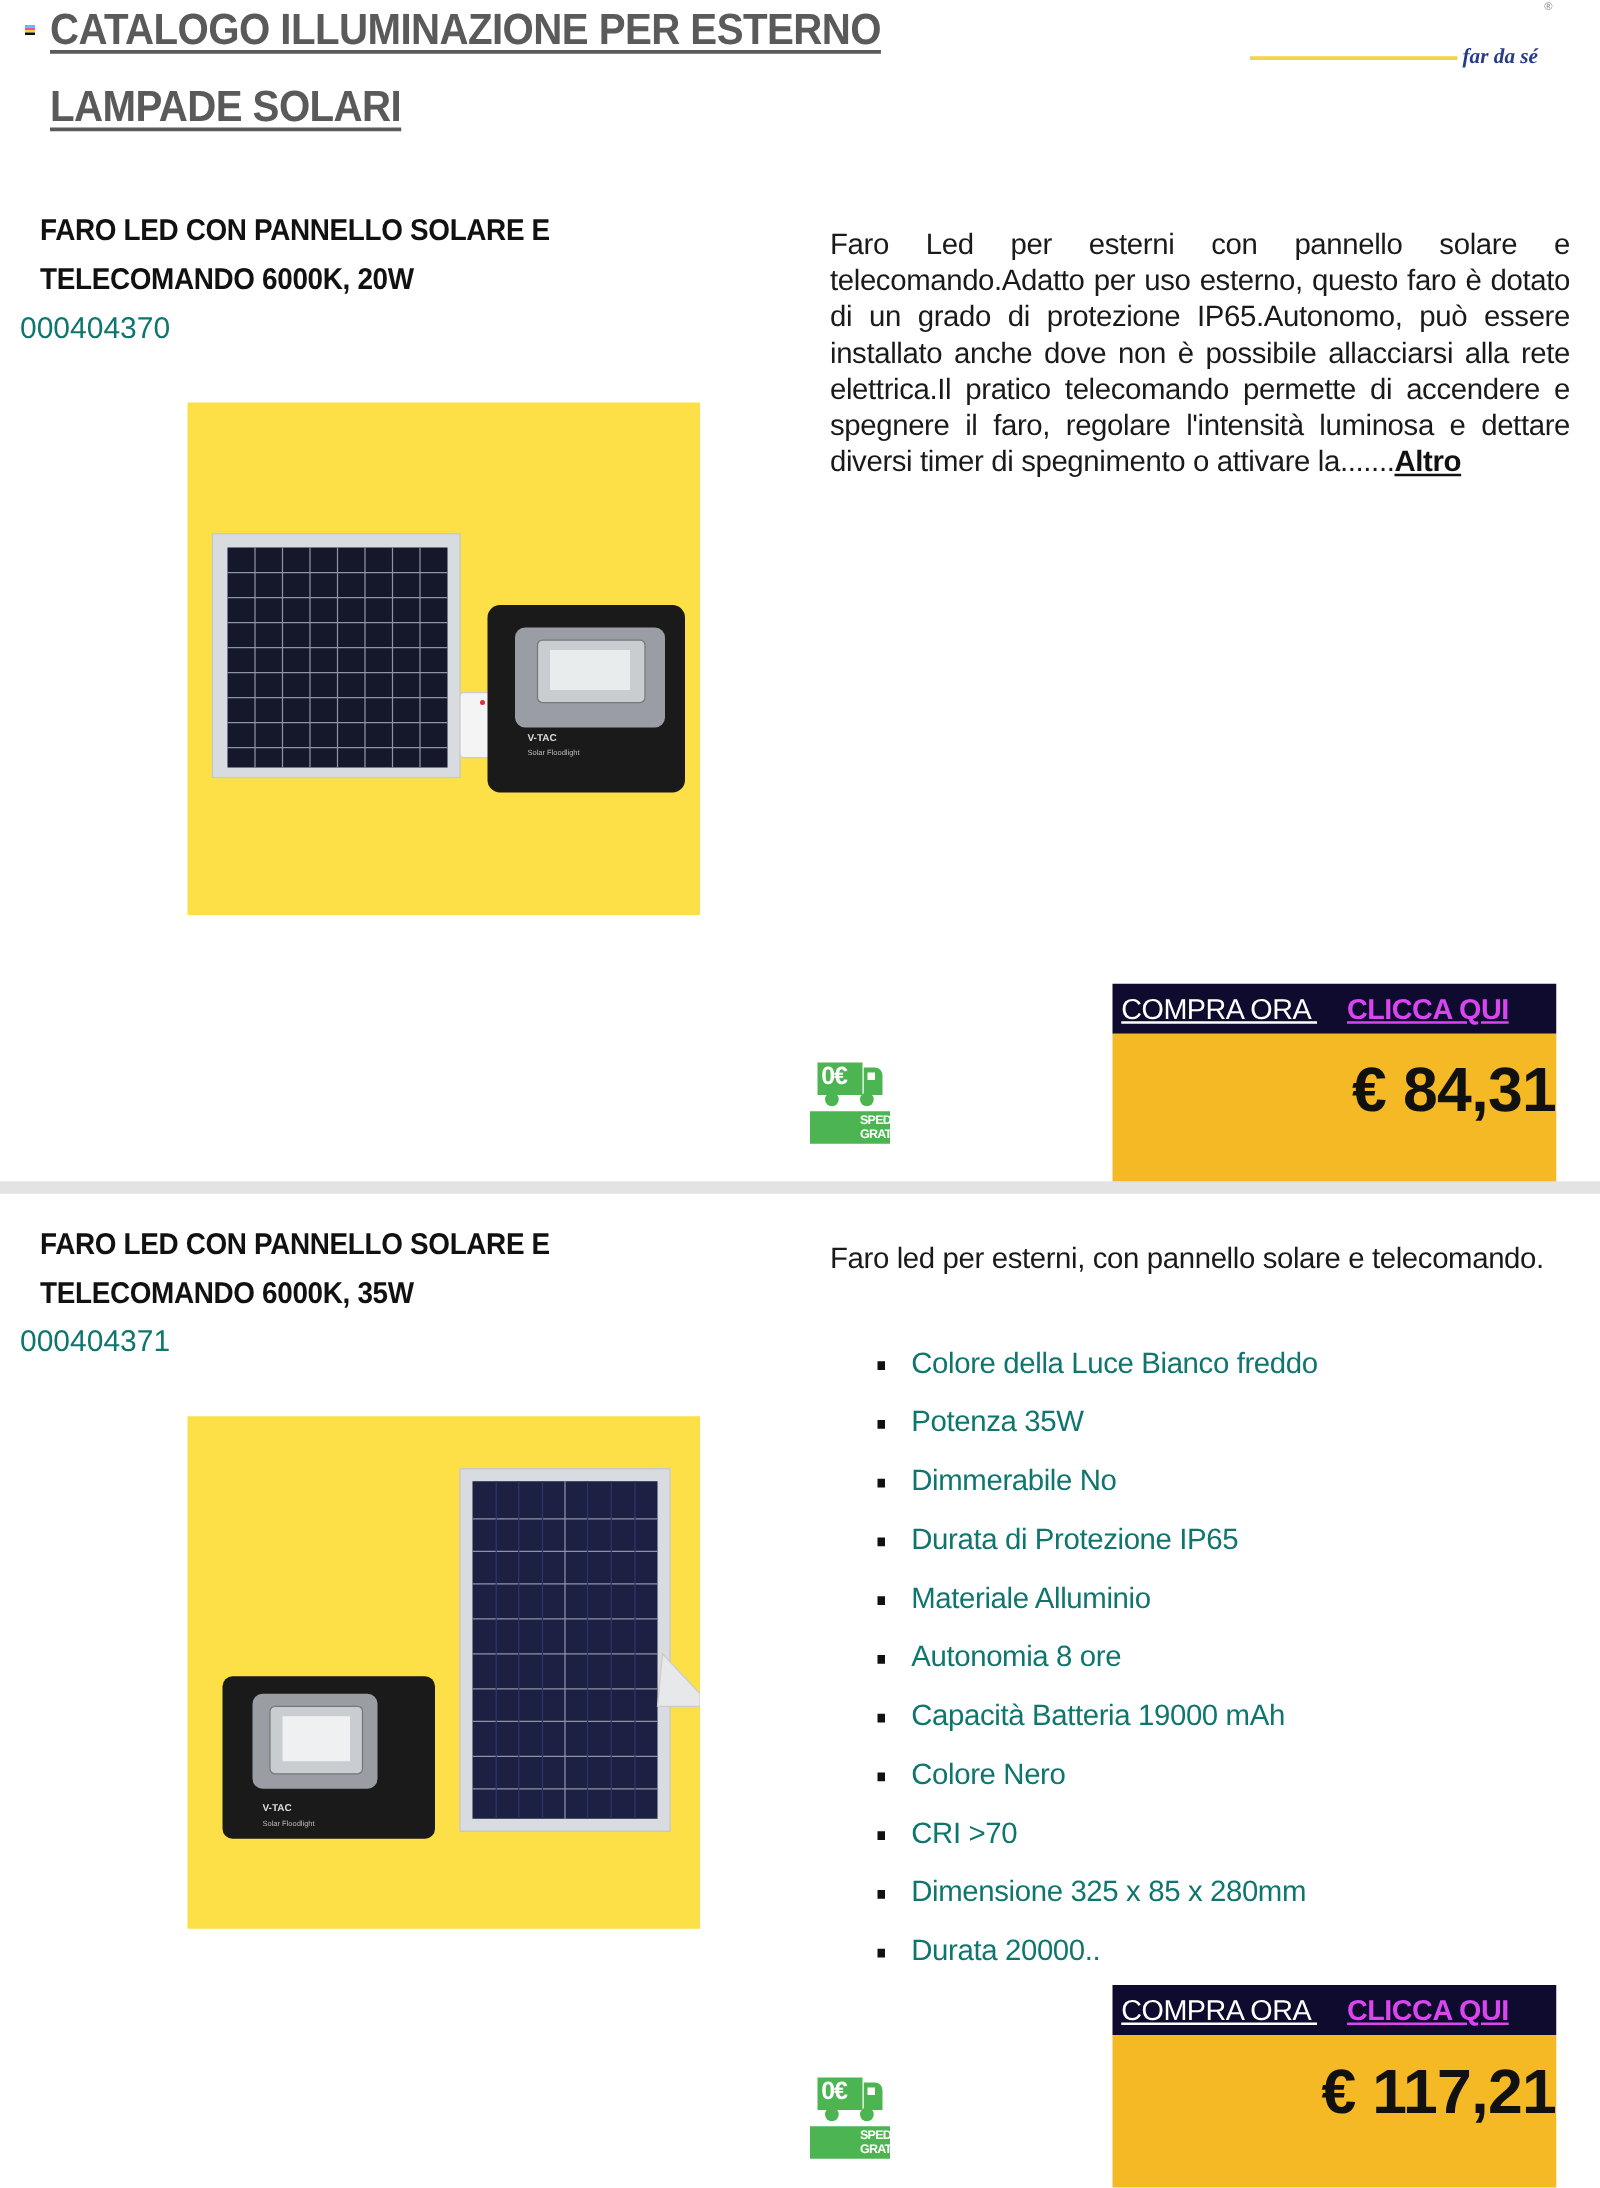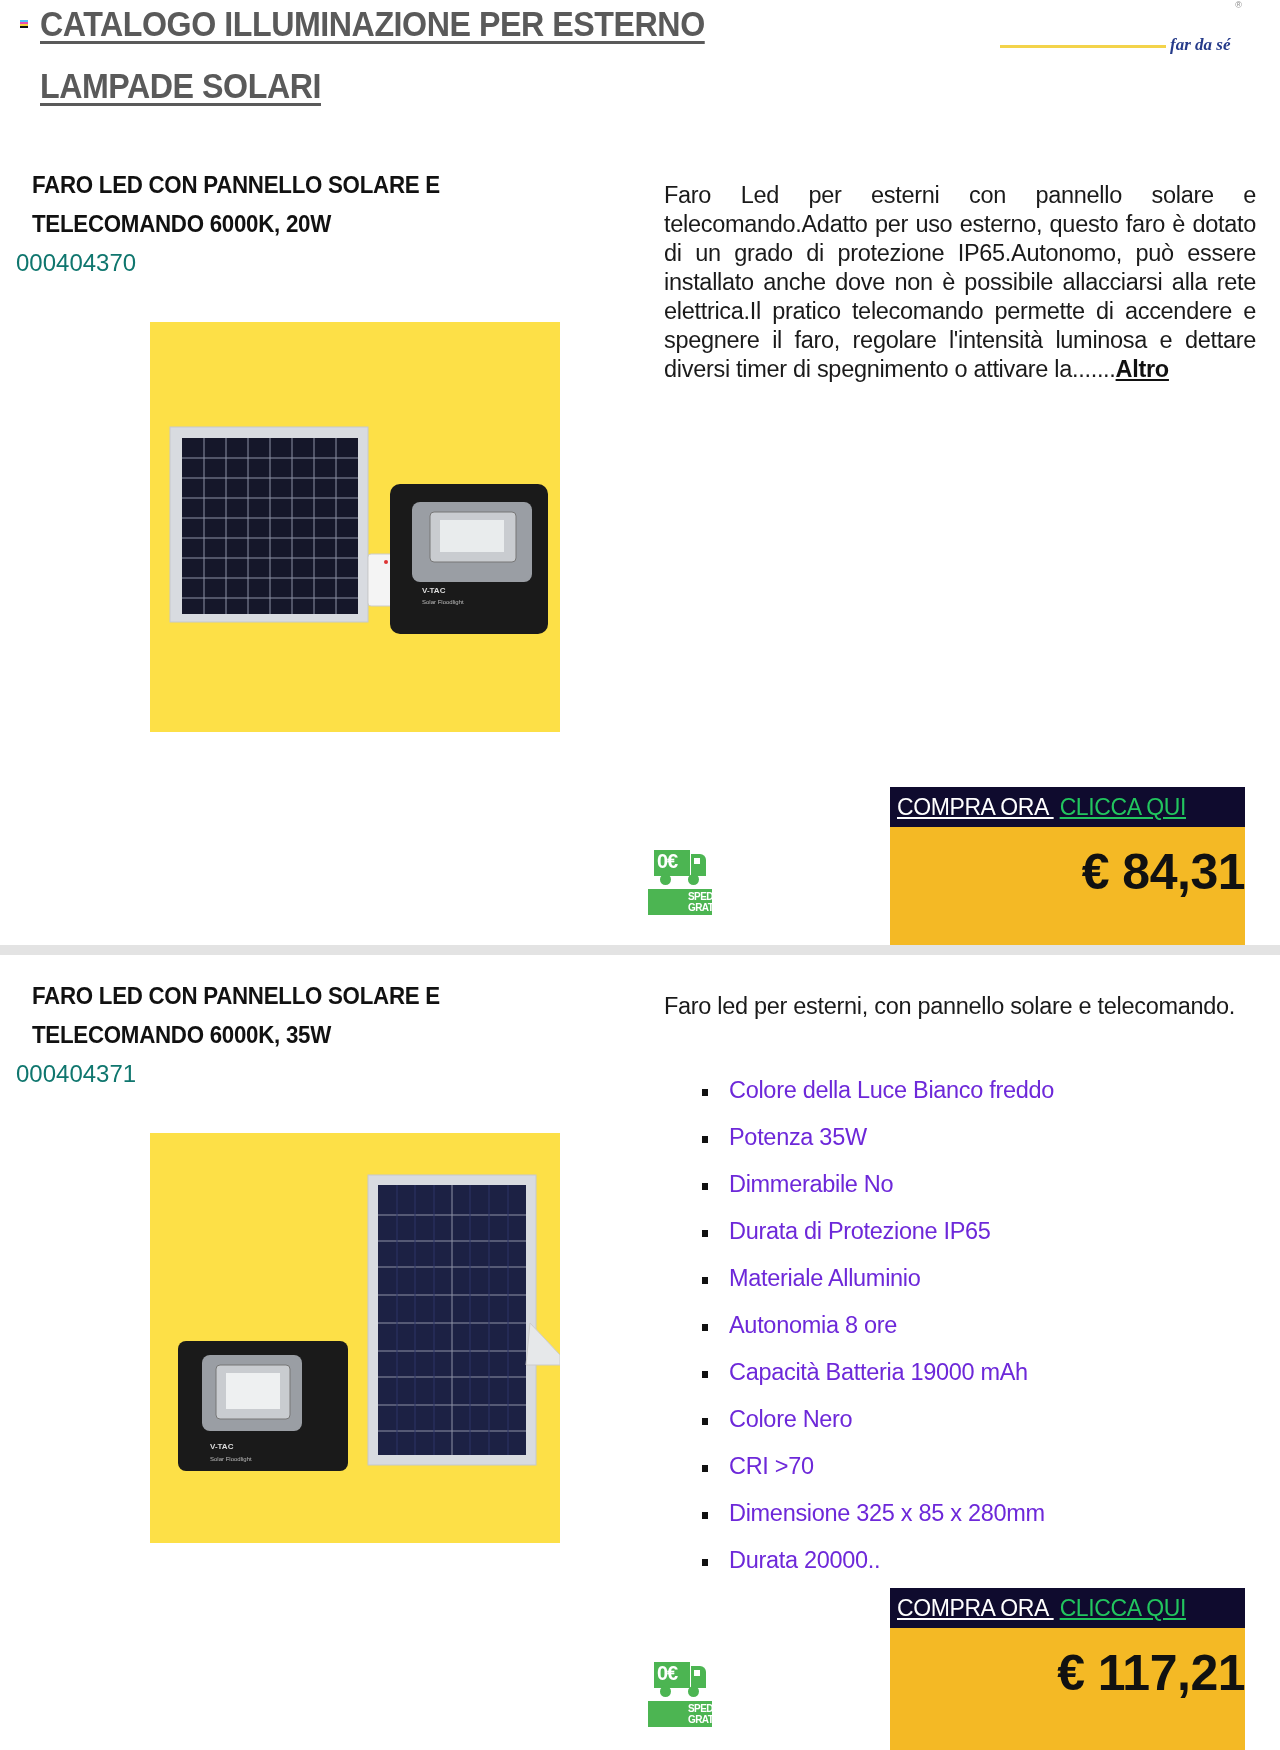--- a/index.html
+++ b/index.html
@@ -25,36 +25,36 @@
 
   .prod-name { position: absolute; left: 32px; font-weight: bold; font-size: 24px; line-height: 39px; color: #111; letter-spacing: -0.3px; transform: scaleX(0.93); transform-origin: left top; }
   .prod-code { position: absolute; left: 16px; font-size: 24px; color: #0f766e; }
 
   .prod-image { position: absolute; left: 150px; width: 410px; height: 410px; background: #fde047; }
 
   .desc { position: absolute; left: 664px; width: 592px; font-size: 23.5px; line-height: 29px; color: #1a1a1a; text-align: justify; letter-spacing: -0.3px; }
   .desc a { color: #111; font-weight: bold; text-decoration: underline; }
 
   .spec-list { position: absolute; left: 700px; list-style: none; }
-  .spec-list li { position: relative; font-size: 23.5px; line-height: 47px; color: #6d28d9; padding-left: 29px; white-space: nowrap; letter-spacing: -0.3px; }
+  .spec-list li { position: relative; font-size: 23.5px; line-height: 47px; color: #0f766e; padding-left: 29px; white-space: nowrap; letter-spacing: -0.3px; }
   .spec-list li::before { content: ""; position: absolute; left: 2px; top: 22px; width: 6px; height: 7px; background: #111; }
 
   .shipping { position: absolute; left: 648px; width: 64px; height: 70px; }
   .shipping .truck-body { position: absolute; left: 6px; top: 0; width: 36px; height: 26px; background: #4cb552; }
   .shipping .truck-body span { position: absolute; left: 3px; top: 0; font-size: 20px; font-weight: bold; color: #fff; letter-spacing: -1px; font-family: "Liberation Sans Narrow", "Liberation Sans", sans-serif; }
   .shipping .truck-cab { position: absolute; left: 43px; top: 4px; width: 15px; height: 22px; background: #4cb552; border-radius: 0 6px 0 0; }
   .shipping .truck-cab::after { content:""; position: absolute; left: 3px; top: 4px; width: 6px; height: 6px; background: #fff; }
   .shipping .wheel { position: absolute; top: 24px; width: 11px; height: 11px; border-radius: 50%; background: #4cb552; }
   .shipping .wheel.w1 { left: 12px; } .shipping .wheel.w2 { left: 40px; }
   .shipping .label { position: absolute; left: 0; top: 39px; width: 64px; height: 26px; background: #4cb552; color: #fff; font-size: 10px; font-weight: bold; line-height: 11px; text-align: center; padding-top: 2px; letter-spacing: -0.6px; padding-left: 40px; }
 
   .buy-box { position: absolute; left: 890px; width: 355px; }
   .buy-box .cta { height: 40px; background: #0f0b2e; color: #fff; font-size: 23px; padding: 7px 0 0 7px; white-space: nowrap; letter-spacing: -0.4px; }
   .buy-box .cta .a1 { color: #fff; text-decoration: underline; font-weight: normal; }
-  .buy-box .cta .a2 { color: #22c55e; text-decoration: underline; font-weight: normal; margin-left: 6px; }
+  .buy-box .cta .a2 { color: #d946ef; text-decoration: underline; font-weight: bold; margin-left: 24px; }
   .buy-box .price { background: #f4b925; text-align: right; font-size: 50px; font-weight: bold; color: #111; padding-top: 16px; letter-spacing: -0.5px; }
 
   svg { display: block; }
 </style>
 </head>
 <body>
 
 <div class="cmyk-mark">
   <span style="background:#4fc3f7"></span>
     <span style="background:#e84fb0"></span>

